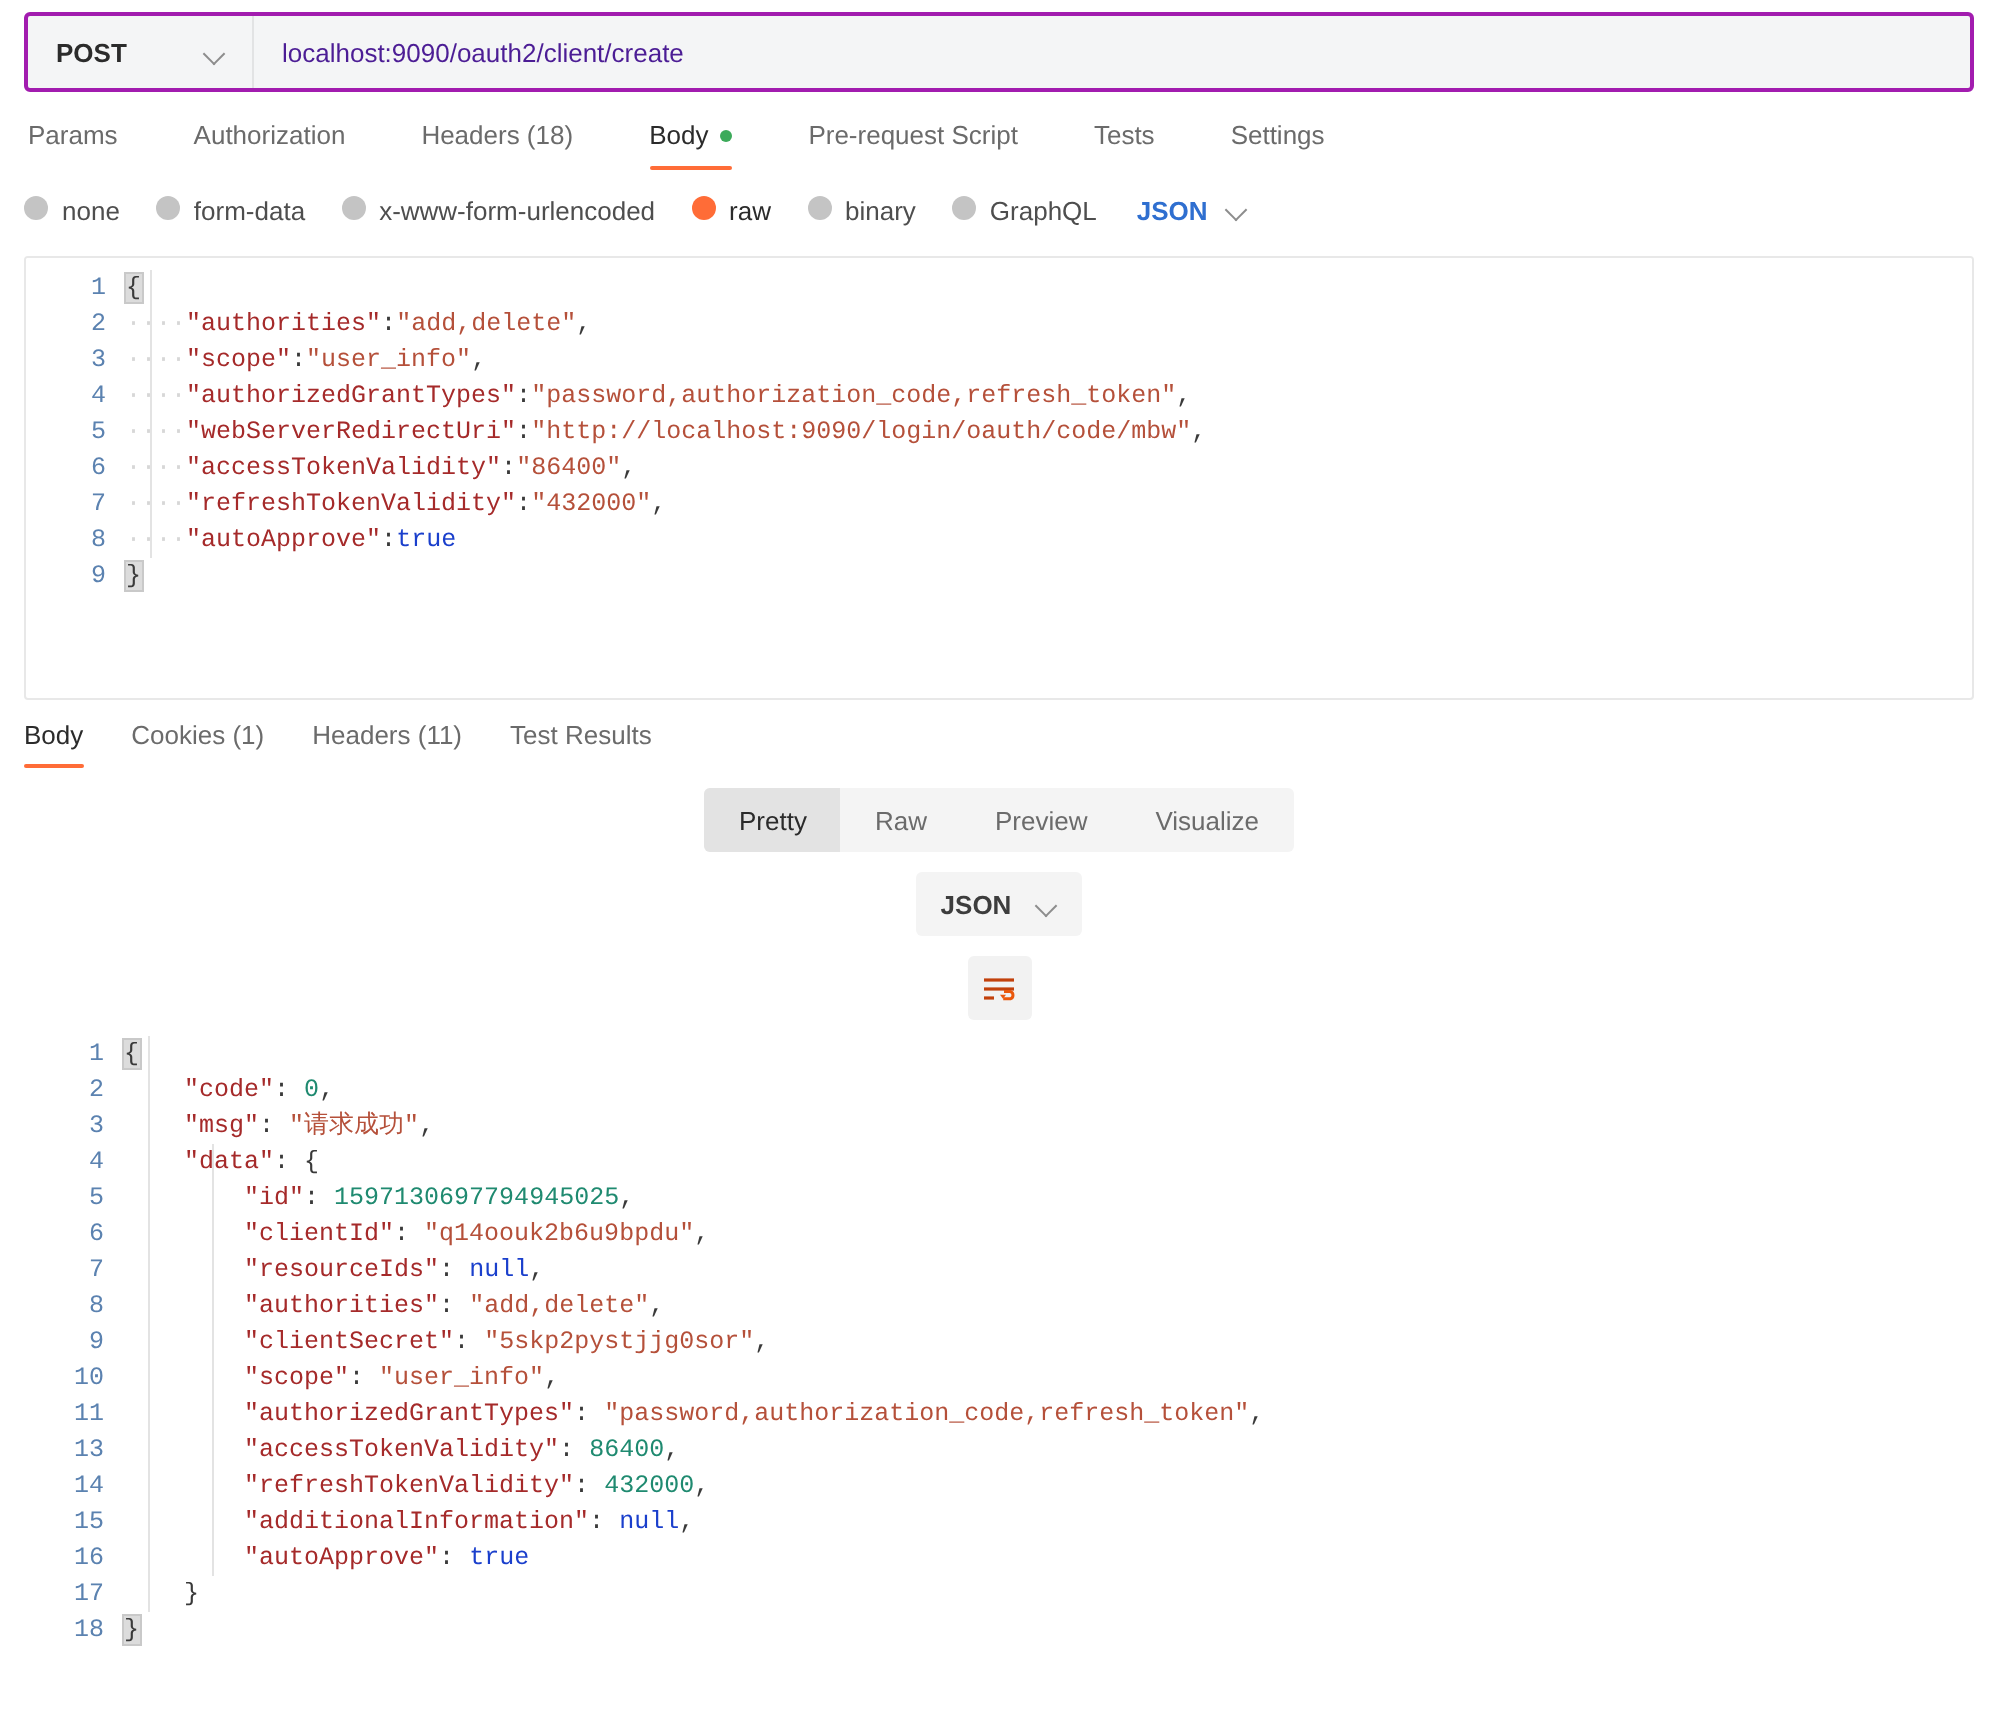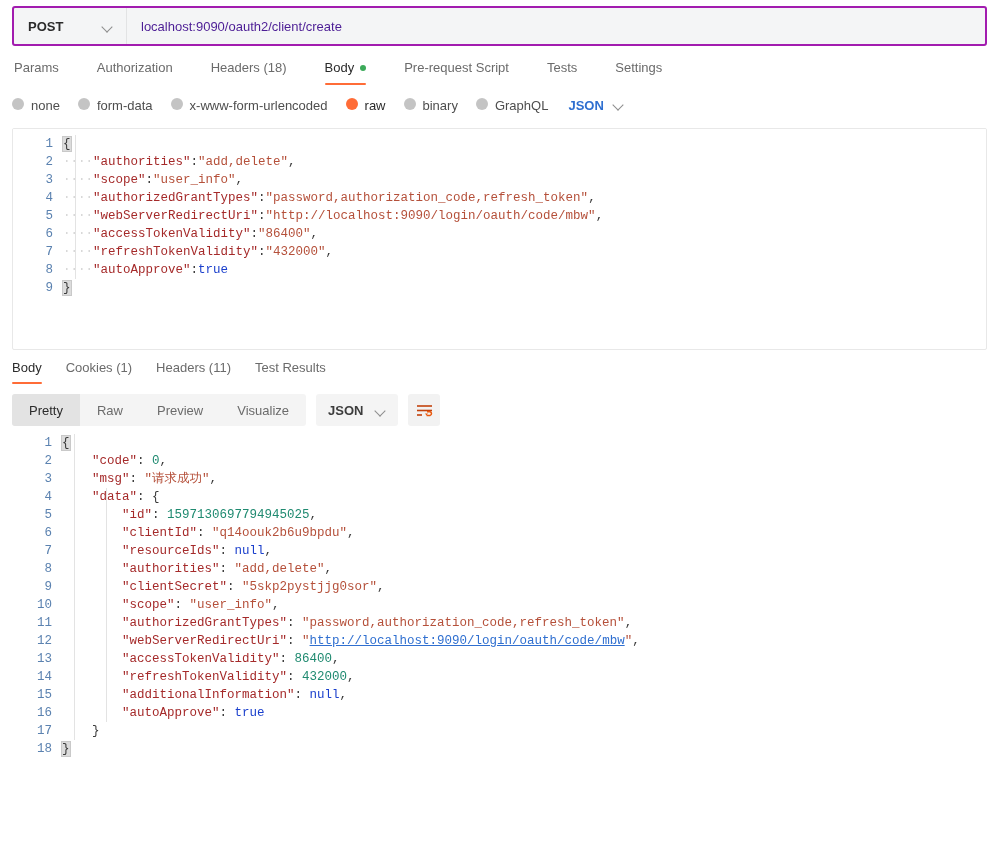--- a/index.html
+++ b/index.html
@@ -188,20 +188,21 @@
   .rstab.active { color: #2b2b2b; }
   .rstab.active::after {
     content:""; position:absolute; left:0; right:12px; bottom:0;
     height:2px; background:#ff6c37; border-radius:1px;
   }
 
   .resp-toolbar {
     display: flex; align-items: center;
     padding: 10px 12px 0 12px;
     gap: 10px;
+    flex-direction: column;
   }
   .segmented {
     display: flex; align-items: stretch;
     background: #f4f4f4;
     border-radius: 3px;
     height: 32px;
     overflow: hidden;
   }
   .seg {
     display: flex; align-items: center; justify-content: center;
@@ -418,24 +419,20 @@
           </div>
           <div class="code-row">
             <div class="gutter">10</div>
             <div class="codecol"><div class="codeline"><span class="p">        </span><span class="k">"scope"</span><span class="p">: </span><span class="s">"user_info"</span><span class="p">,</span></div></div>
           </div>
           <div class="code-row">
             <div class="gutter">11</div>
             <div class="codecol"><div class="codeline"><span class="p">        </span><span class="k">"authorizedGrantTypes"</span><span class="p">: </span><span class="s">"password,authorization_code,refresh_token"</span><span class="p">,</span></div></div>
           </div>
           <div class="code-row">
-            <div class="gutter">12</div>
-            <div class="codecol"><div class="codeline"><span class="p">        </span><span class="k">"webServerRedirectUri"</span><span class="p">: </span><span class="s">"</span><span class="lnk">http://localhost:9090/login/oauth/code/mbw</span><span class="s">"</span><span class="p">,</span></div></div>
-          </div>
-          <div class="code-row">
             <div class="gutter">13</div>
             <div class="codecol"><div class="codeline"><span class="p">        </span><span class="k">"accessTokenValidity"</span><span class="p">: </span><span class="n">86400</span><span class="p">,</span></div></div>
           </div>
           <div class="code-row">
             <div class="gutter">14</div>
             <div class="codecol"><div class="codeline"><span class="p">        </span><span class="k">"refreshTokenValidity"</span><span class="p">: </span><span class="n">432000</span><span class="p">,</span></div></div>
           </div>
           <div class="code-row">
             <div class="gutter">15</div>
             <div class="codecol"><div class="codeline"><span class="p">        </span><span class="k">"additionalInformation"</span><span class="p">: </span><span class="b">null</span><span class="p">,</span></div></div>

